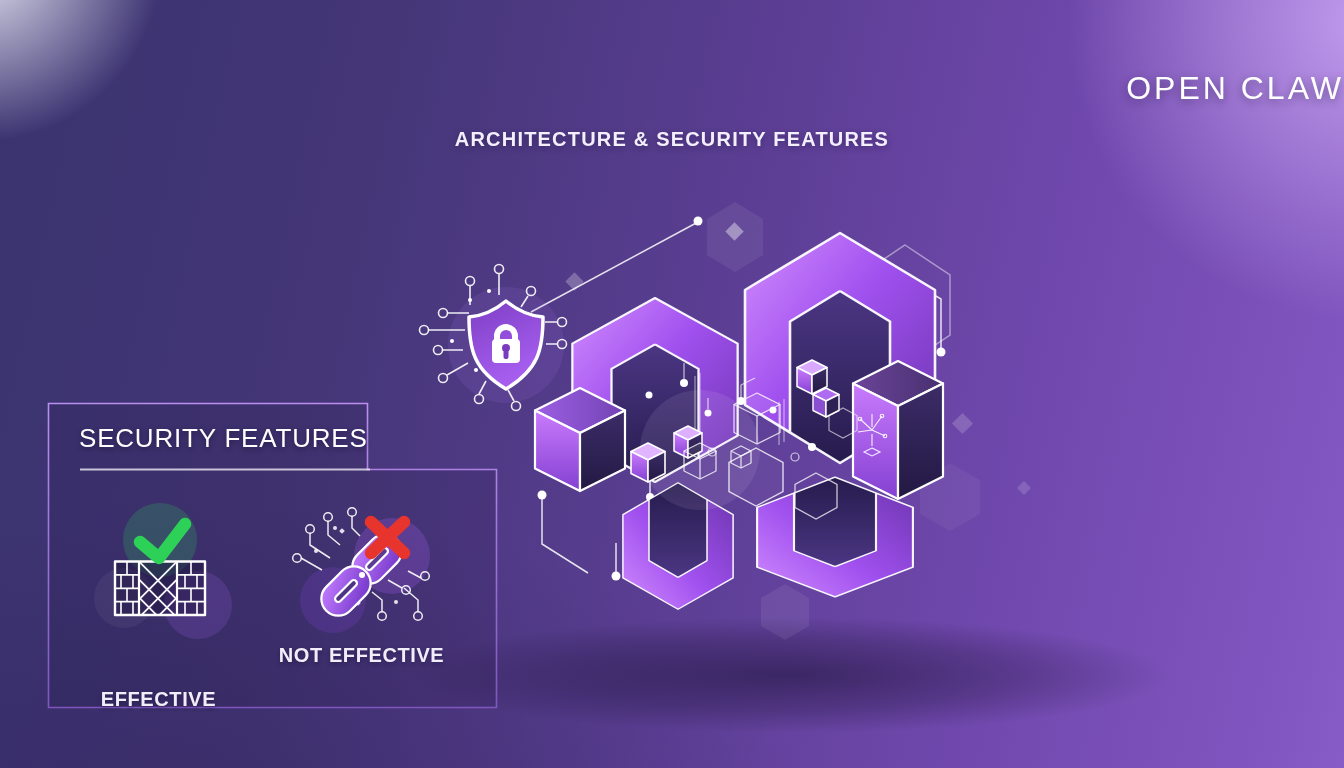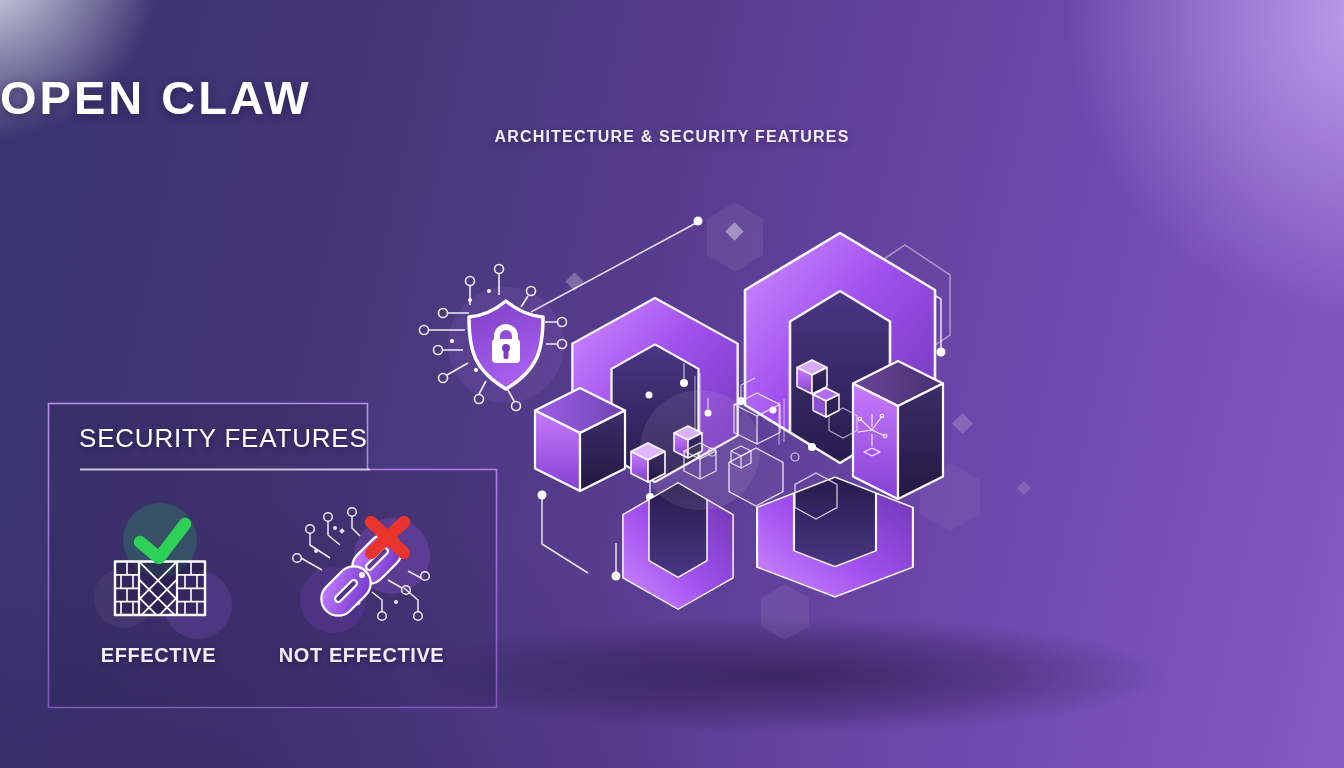--- a/index.html
+++ b/index.html
@@ -11,40 +11,40 @@
   .bg{
     position:absolute;inset:0;
     background:
       radial-gradient(circle 280px at -20px -40px, rgba(246,246,255,0.92), rgba(246,246,255,0) 65%),
       radial-gradient(circle 430px at 1368px 20px, rgba(204,168,245,0.85), rgba(204,168,245,0) 70%),
       radial-gradient(ellipse 900px 520px at 15% 112%, rgba(38,27,78,0.38), rgba(38,27,78,0) 70%),
       linear-gradient(102deg,#3a3370 0%,#443677 26%,#5b3e93 52%,#7048ad 74%,#8055bf 94%,#875cc6 100%);
   }
   .abs{position:absolute;}
   .title{
-    left:0;right:0;top:70px;text-align:left;
-    font-size:47px;font-weight:700;color:#ffffff;letter-spacing:3px;
+    left:0;right:0;top:70px;text-align:right;
+    font-size:32px;font-weight:400;color:#ffffff;letter-spacing:3px;
     text-shadow:0 3px 10px rgba(25,12,50,0.45);
   }
   .subtitle{
     left:0;right:0;top:128px;text-align:center;
-    font-size:16px;font-weight:700;color:#f3effc;letter-spacing:1.2px;
+    font-size:20px;font-weight:700;color:#f3effc;letter-spacing:1.2px;
     text-shadow:0 2px 6px rgba(25,12,50,0.4);
   }
   .panel-title{
     left:79px;top:423px;
     font-size:26px;font-weight:400;color:#ffffff;letter-spacing:0.8px;
     text-shadow:0 2px 5px rgba(20,10,45,0.5);
   }
   .item-label{
     top:644px;text-align:center;
     font-size:20px;font-weight:700;color:#f2eef9;letter-spacing:0.6px;
     text-shadow:0 2px 4px rgba(20,10,45,0.4);
   }
-  .label-effective{left:76px;width:165px;}
+  .label-effective{left:76px;width:165px;margin-top:44px;}
   .label-not-effective{left:259px;width:205px;}
   svg.scene{position:absolute;left:0;top:0;}
 </style>
 </head>
 <body>
 
 <div class="bg"></div>
 
 <svg class="scene" width="1344" height="768" viewBox="0 0 1344 768">
   <defs>

